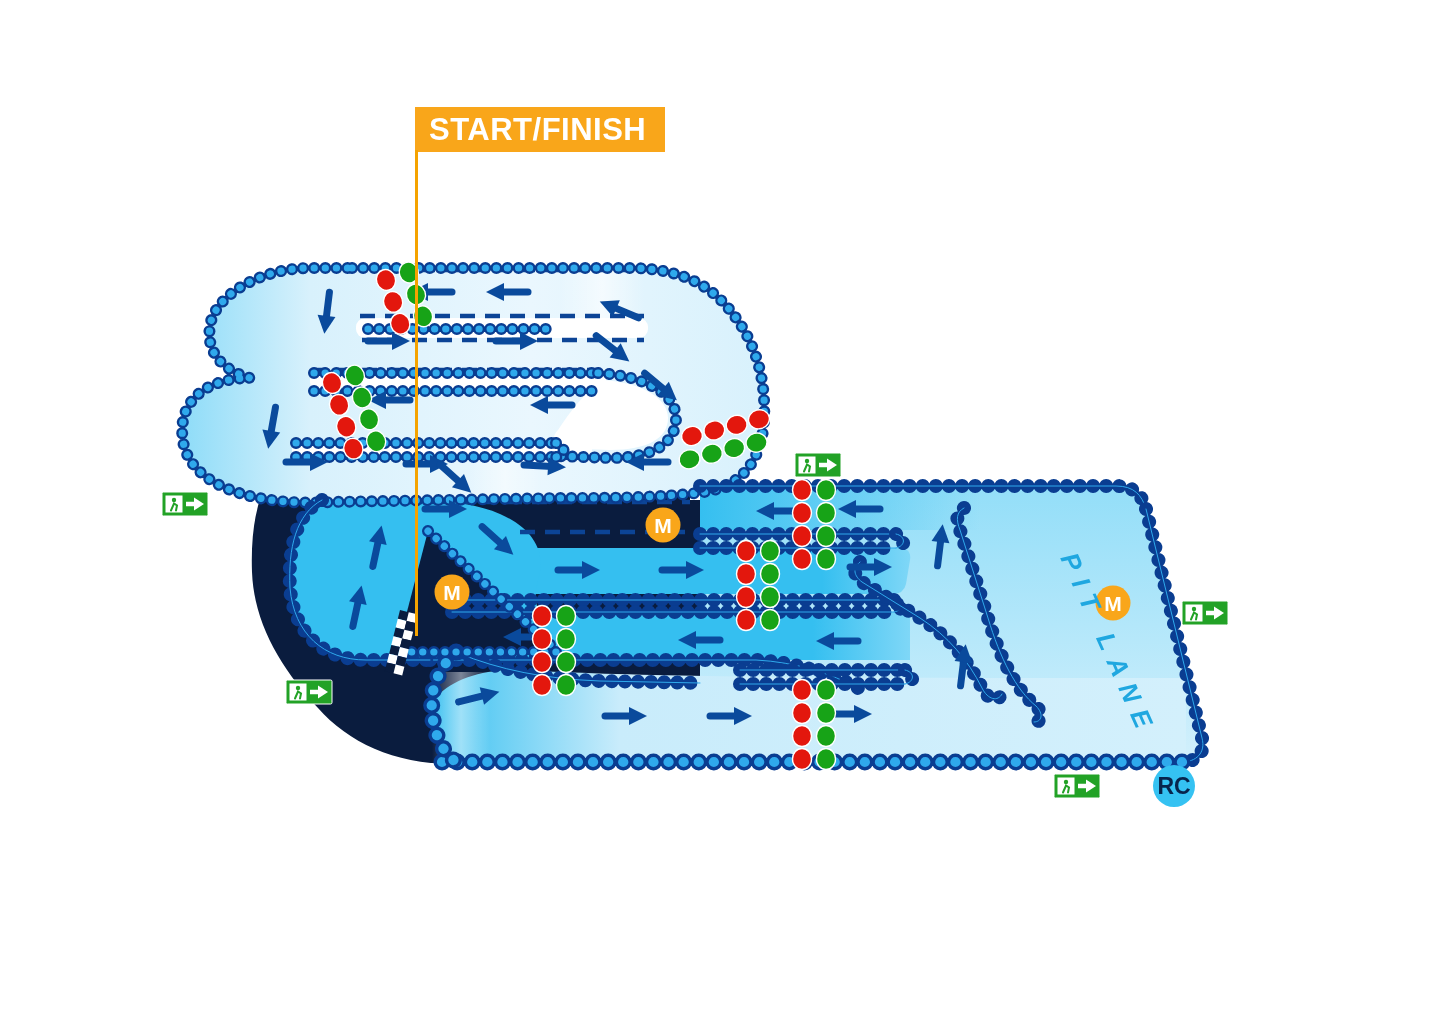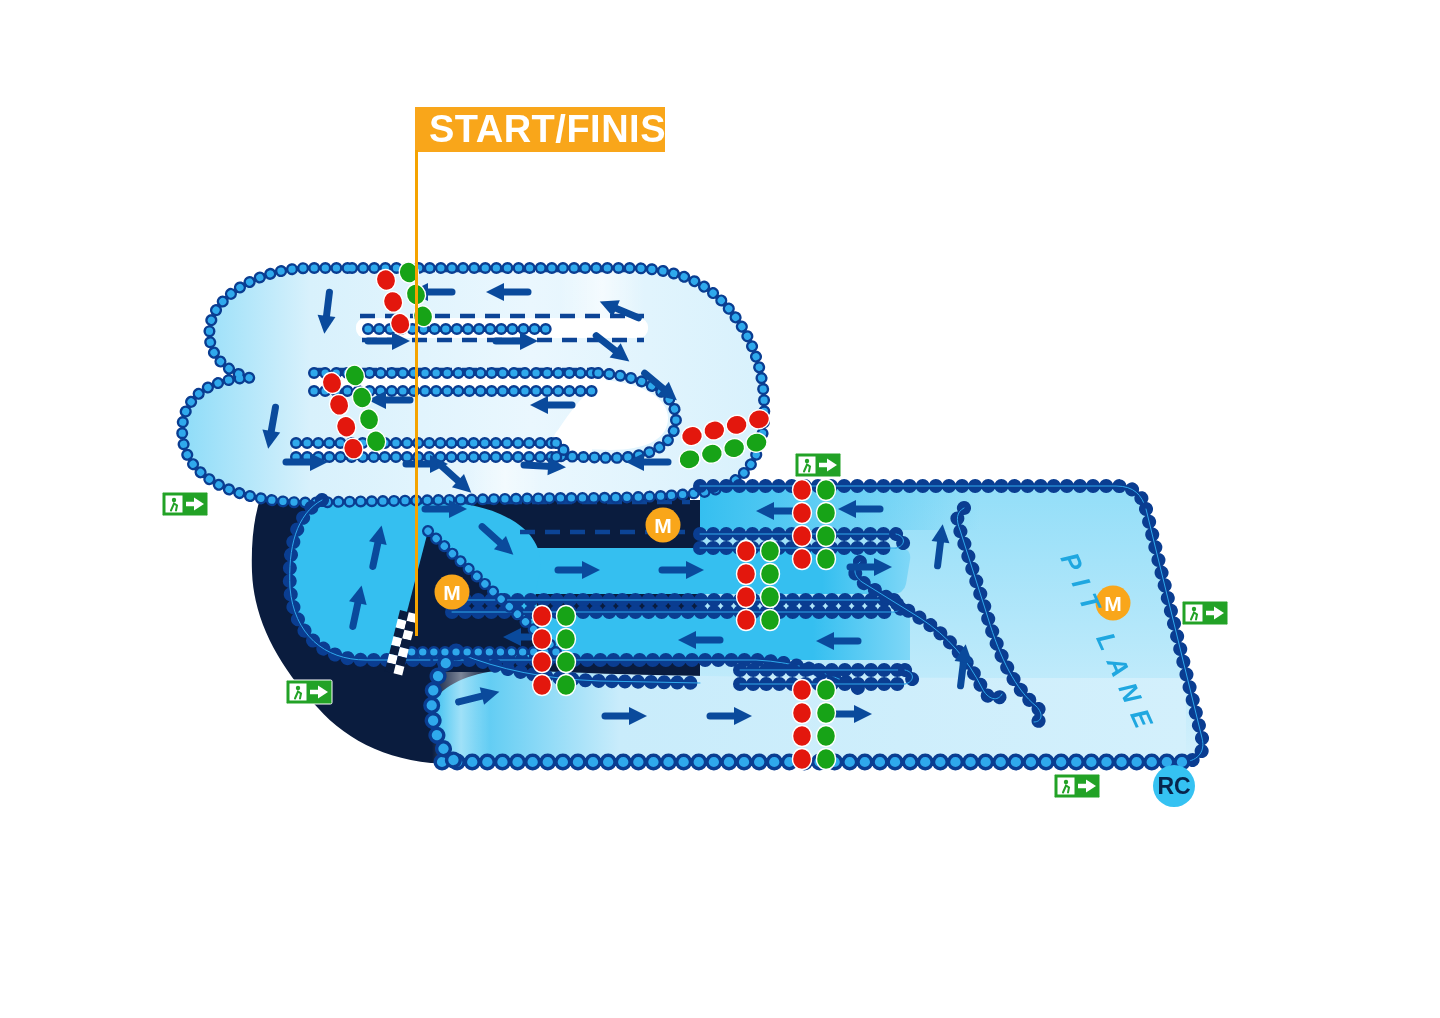--- a/index.html
+++ b/index.html
@@ -33,21 +33,21 @@
 
   .light-red{fill:var(--c-red);stroke:#fff;stroke-width:1.4;}
   .light-green{fill:var(--c-green);stroke:#fff;stroke-width:1.4;}
 
   .badge-m circle{fill:var(--c-banner);}
   .badge-m text{fill:#fff;font-weight:bold;font-size:21px;text-anchor:middle;}
   .badge-rc circle{fill:var(--c-rc);}
   .badge-rc text{fill:#07244C;font-weight:bold;font-size:23px;text-anchor:middle;}
 
   #banner{position:absolute;background:var(--c-banner);color:#fff;
-          font-weight:bold;font-size:38px;line-height:45px;padding-left:14px;
+          font-weight:bold;font-size:31px;line-height:45px;padding-left:14px;
           box-sizing:border-box;letter-spacing:0.5px;}
   #startline{position:absolute;background:var(--c-line);}
   #pitlane-label{position:absolute;color:var(--c-pittext);
           font-style:italic;font-weight:bold;font-size:26px;letter-spacing:10px;
           white-space:nowrap;transform:rotate(66deg);transform-origin:0 0;}
 </style>
 </head>
 <body>
 
 <div id="stage">

